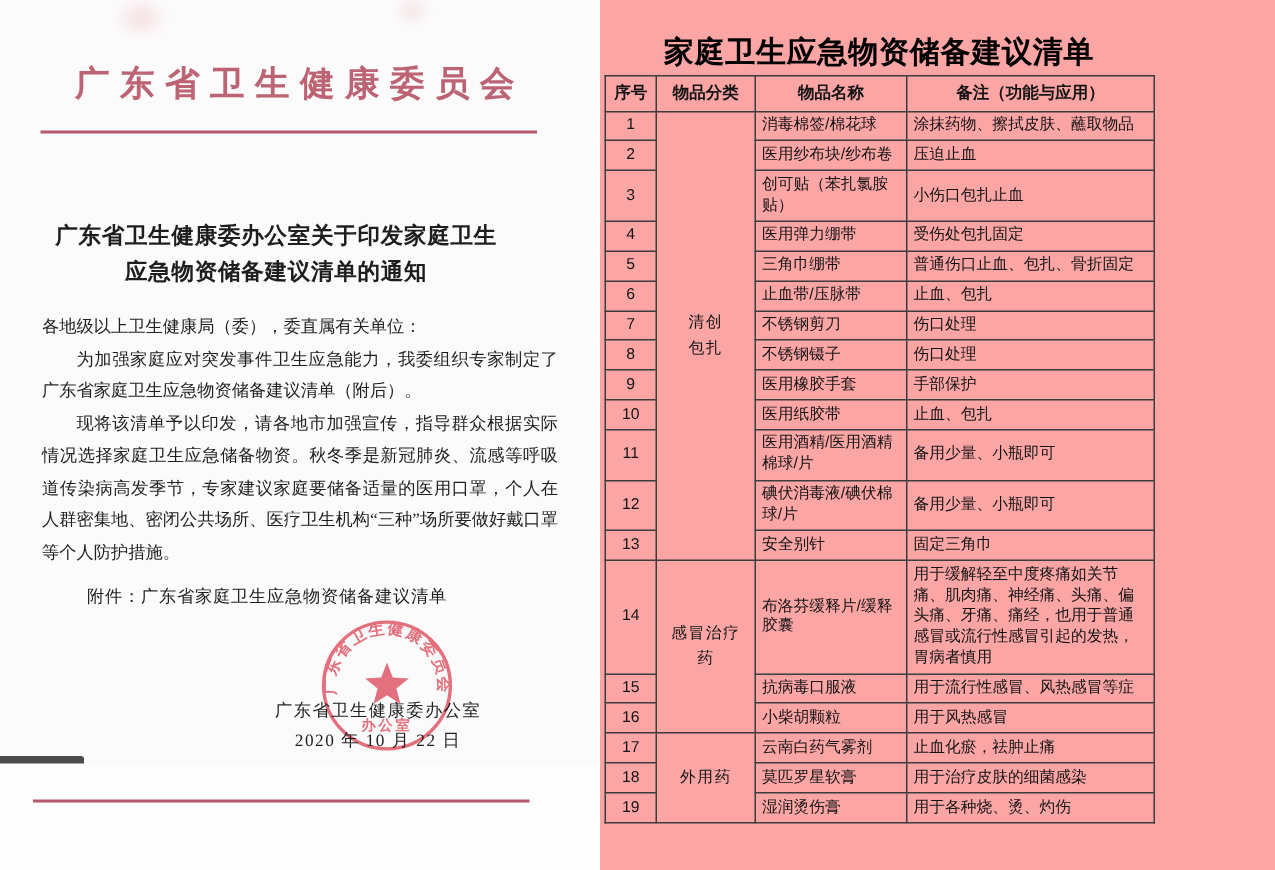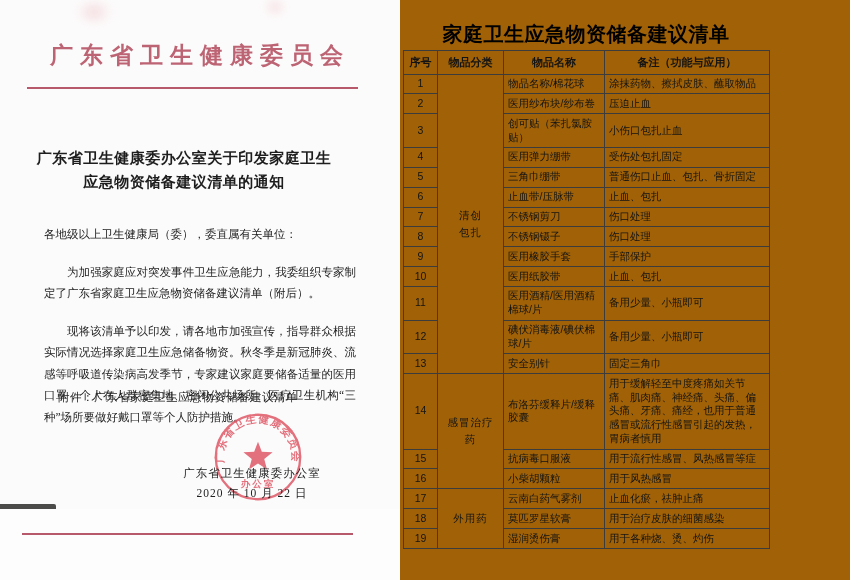--- a/index.html
+++ b/index.html
@@ -17,33 +17,33 @@
   .agency{position:absolute;left:0;top:40px;width:400px;text-align:center;
           font-size:23px;font-weight:bold;letter-spacing:7px;color:#bd6474;white-space:nowrap;}
   .rule{position:absolute;height:2px;background:var(--accent-red);}
   .top-rule{left:27px;top:87px;width:331px;}
   .bottom-rule{left:22px;top:533px;width:331px;}
   .doc-no{position:absolute;left:0;top:110px;width:348px;text-align:right;font-size:11px;letter-spacing:1px;}
   .notice-title{position:absolute;left:8px;top:146px;width:352px;text-align:center;
                 font-size:15px;font-weight:bold;line-height:1.62;
                 font-family:"Liberation Sans","DejaVu Sans",sans-serif;letter-spacing:.5px;}
   .body-text{position:absolute;left:28px;top:208px;width:344px;font-size:11.5px;line-height:21.5px;text-align:justify;}
-  .body-text p{margin:16px;}
+  .body-text p{margin:0;}
   .body-text p.indent{text-indent:2em;}
   .attachment{position:absolute;left:58px;top:390px;font-size:11.5px;letter-spacing:.5px;}
   .seal{position:absolute;left:210px;top:409px;width:96px;height:96px;opacity:.8;}
   .seal-ring{fill:none;stroke:var(--seal-red);stroke-width:2.4;}
   .seal-star{fill:var(--seal-red);}
   .seal-arc{fill:var(--seal-red);font-size:11px;letter-spacing:1.5px;font-weight:bold;}
   .seal-bottom{fill:var(--seal-red);font-size:10px;letter-spacing:2px;font-weight:bold;}
   .signature{position:absolute;left:132px;top:466px;width:240px;text-align:center;font-size:11.5px;letter-spacing:1px;}
   .sign-date{position:absolute;left:132px;top:486px;width:240px;text-align:center;font-size:11.5px;letter-spacing:1px;}
   .corner-bar{position:absolute;left:0;bottom:0;width:56px;height:5px;background:#4b4b49;border-radius:0 2px 0 0;}
   
-  .right-doc{position:absolute;left:400px;top:0;width:450px;height:580px;background:#a16207;
+  .right-doc{position:absolute;left:400px;top:0;width:450px;height:580px;background:#fca5a5;
              font-family:"Liberation Sans","DejaVu Sans",sans-serif;}
   .table-title{position:absolute;left:3px;top:21px;width:366px;text-align:center;
                font-size:20px;font-weight:bold;letter-spacing:.5px;color:#000;}
   table.supplies{position:absolute;left:3px;top:50px;width:366px;border-collapse:collapse;
                  table-layout:fixed;font-size:10.5px;color:#141414;}
   table.supplies th,table.supplies td{border:1px solid var(--tbl);padding:2.5px 4px;
                  vertical-align:middle;line-height:1.32;word-break:break-all;}
   table.supplies th{font-weight:bold;text-align:center;padding:4px 2px;font-size:11px;}
   td.cell-no{text-align:center;}
   td.cell-cat{text-align:center;letter-spacing:1px;}
@@ -111,21 +111,21 @@
           <th>备注（功能与应用）</th>
         </tr>
       </thead>
       <tbody>
           <tr>
             <td class="cell-no">1</td>
             <td class="cell-cat" rowspan="13">
               <div>清创</div>
               <div>包扎</div>
             </td>
-            <td class="cell-name">物品名称/棉花球</td>
+            <td class="cell-name">消毒棉签/棉花球</td>
             <td class="cell-note">涂抹药物、擦拭皮肤、蘸取物品</td>
           </tr>
           <tr>
             <td class="cell-no">2</td>
             <td class="cell-name">医用纱布块/纱布卷</td>
             <td class="cell-note">压迫止血</td>
           </tr>
           <tr>
             <td class="cell-no">3</td>
             <td class="cell-name">创可贴（苯扎氯胺贴）</td>

